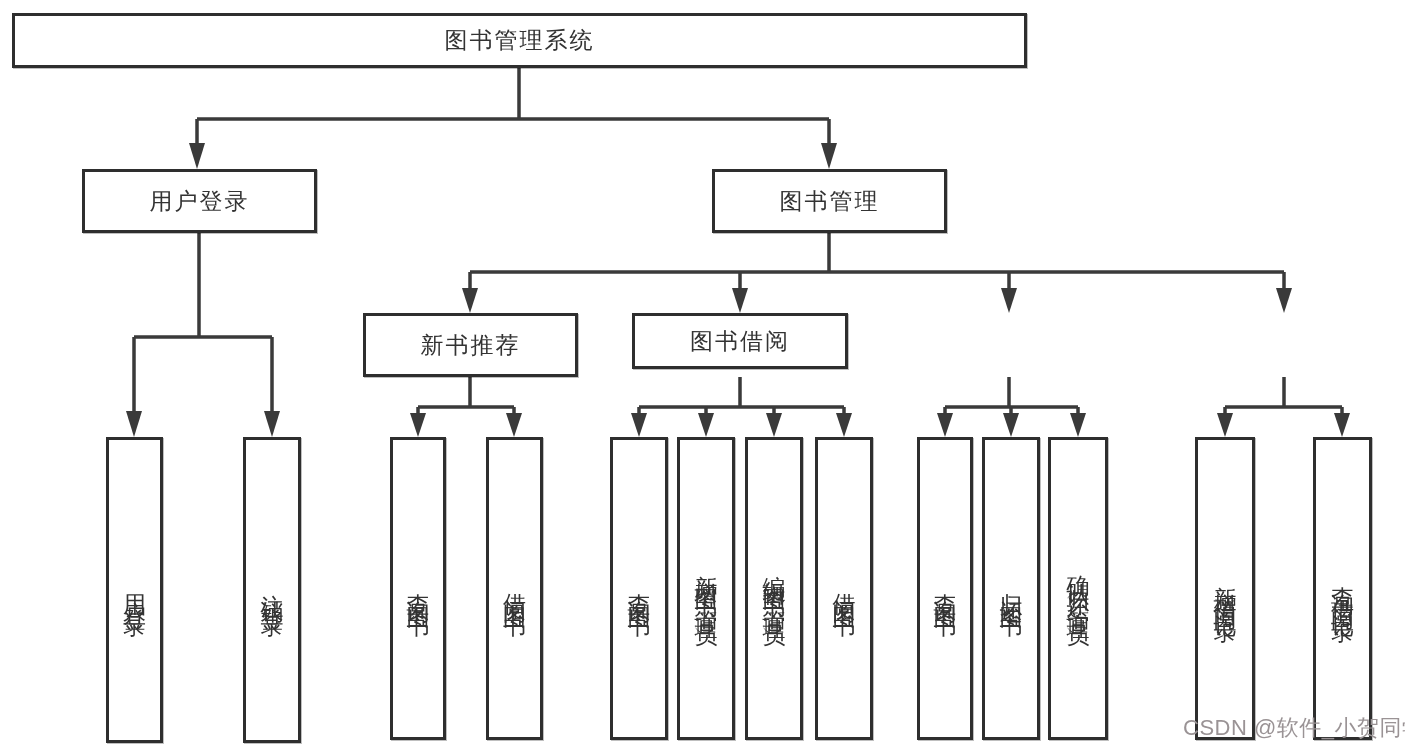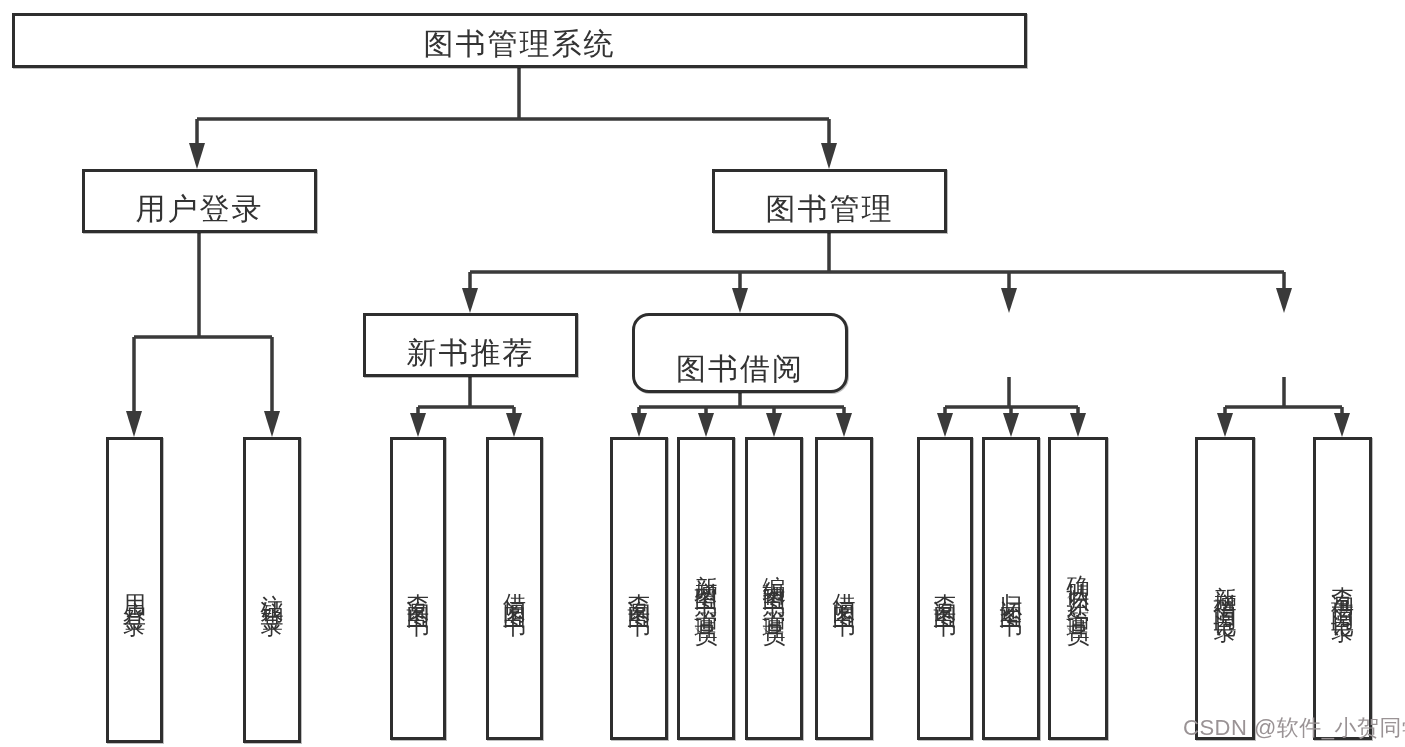--- a/index.html
+++ b/index.html
@@ -13,21 +13,21 @@
   #connectors{position:absolute;left:0;top:0;width:1405px;height:747px;}
   .node{
     position:absolute;
     background:#ffffff;
     border:3px solid #2e2e2e;
     box-sizing:border-box;
     display:flex;align-items:center;justify-content:center;
     color:#333333;
     box-shadow:1px 1px 0 rgba(0,0,0,0.25);
   }
-  .hbox{font-size:30px;letter-spacing:2px;align-items:flex-end;}
+  .hbox{font-size:23px;letter-spacing:2px;}
   .vbox span{
     writing-mode:vertical-rl;
     text-orientation:mixed;
     font-size:23px;
     letter-spacing:7px;
     line-height:1;
     white-space:nowrap;
   }
   .watermark{
     position:absolute;
@@ -98,21 +98,21 @@
   <div class="node hbox" style="left:82px;top:169px;width:235px;height:64px;">
     <span>用户登录</span>
   </div>
   <div class="node hbox" style="left:712px;top:169px;width:235px;height:64px;">
     <span>图书管理</span>
   </div>
 
   <div class="node hbox" style="left:363px;top:313px;width:215px;height:64px;">
     <span>新书推荐</span>
   </div>
-  <div class="node hbox" style="left:632px;top:313px;width:216px;height:80px;border-radius:17px;">
+  <div class="node hbox" style="left:632px;top:313px;width:216px;height:56px;">
     <span>图书借阅</span>
   </div>
 
   <div class="node vbox" style="left:106px;top:437px;width:57px;height:306px;">
     <span>用户登录</span>
   </div>
   <div class="node vbox" style="left:243px;top:437px;width:58px;height:306px;">
     <span>注销登录</span>
   </div>
 

